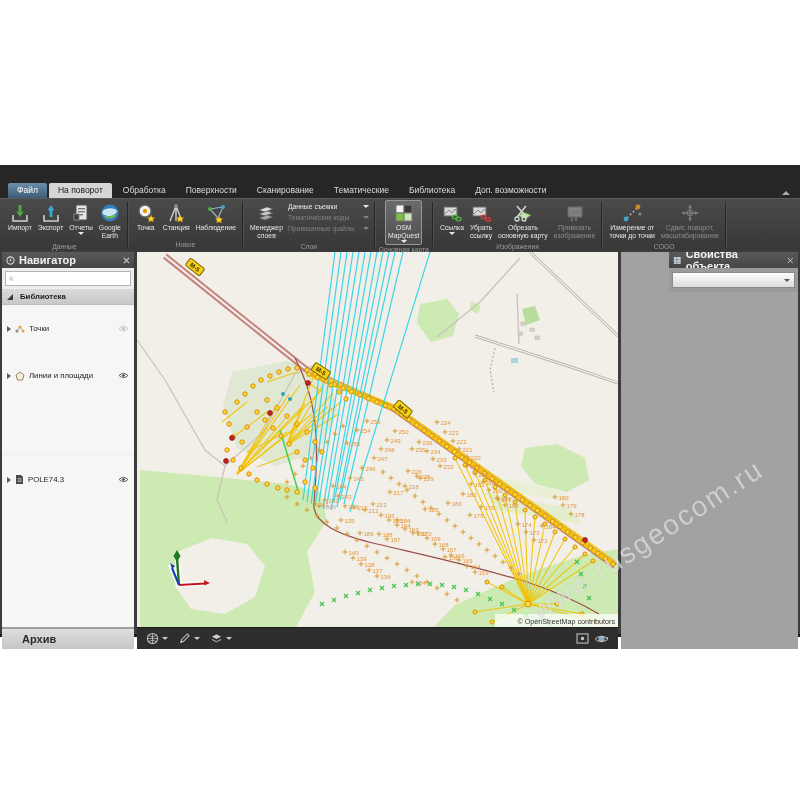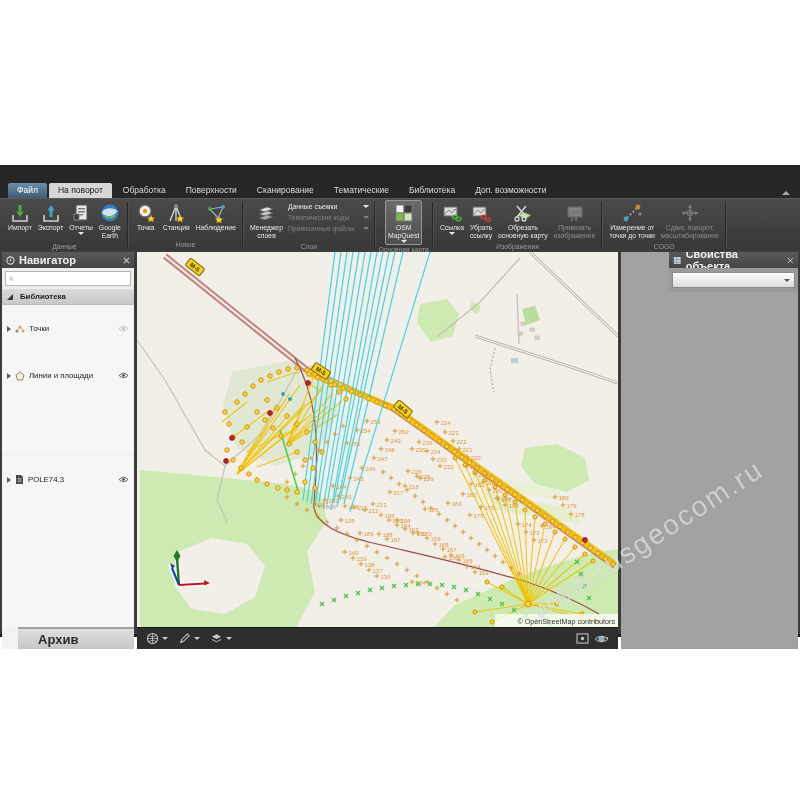--- a/index.html
+++ b/index.html
@@ -42,21 +42,21 @@
   .searchrow{padding:3px 3px 2px;background:#ededed;}
   .searchbox{background:#fff;border:1px solid #b5b5b5;height:13px;display:flex;align-items:center;padding:0 3px;gap:3px;}
   .searchbox input{border:none;outline:none;flex:1;font-size:8px;height:11px;padding:0;background:transparent;}
   .sect{height:15px;background:linear-gradient(#dadada,#c8c8c8);border-top:1px solid #efefef;border-bottom:1px solid #bdbdbd;display:flex;align-items:center;padding:0 5px;gap:7px;font-size:7.8px;font-weight:bold;color:#1d1d1d;}
   .tri-corner{width:0;height:0;border-left:6px solid transparent;border-bottom:6px solid #3a3a3a;}
   .titem{height:15px;display:flex;align-items:center;padding:16px 5px;gap:4px;font-size:7.8px;color:#222;}
   .texp{width:0;height:0;border-top:3px solid transparent;border-bottom:3px solid transparent;border-left:4px solid #5a5a5a;}
   .titem .sp{flex:1;}
   .eye{opacity:.95;}
   .eye.dim{opacity:.35;}
-  .archive{margin-top:auto;height:20px;background:linear-gradient(#dedede,#c6c6c6);border-top:2px solid #9f9f9f;display:flex;align-items:center;font-size:13px;font-weight:bold;color:#2a2a2a;padding:0 0 0 20px;flex:0 0 auto;margin-left:16px;}
+  .archive{margin-top:auto;height:20px;background:linear-gradient(#dedede,#c6c6c6);border-top:2px solid #9f9f9f;display:flex;align-items:center;font-size:11px;font-weight:bold;color:#2a2a2a;padding:0 0 0 20px;flex:0 0 auto;}
   .combo-row{padding:4px 3px;background:#9a9a9a;}
   .combo{height:14px;background:linear-gradient(#fdfdfd,#dcdcdc);border:1px solid #8a8a8a;display:flex;align-items:center;padding:0 4px;font-size:8px;color:#333;}
   .combo .sp{flex:1;}
   .props-body{flex:1;background:#a2a2a2;}
   
   .map-view{flex:1;position:relative;background:#f2efe9;overflow:hidden;}
   .map-view svg{display:block;}
   .map-toolbar{height:21px;background:#2e2e2e;border-top:1px solid #1c1c1c;display:flex;align-items:center;gap:3px;padding:0 9px;color:#c9c9c9;}
   .mt-ico{display:flex;align-items:center;gap:3px;margin-right:7px;}
   .mt-right{margin-left:auto;display:flex;align-items:center;gap:6px;}

